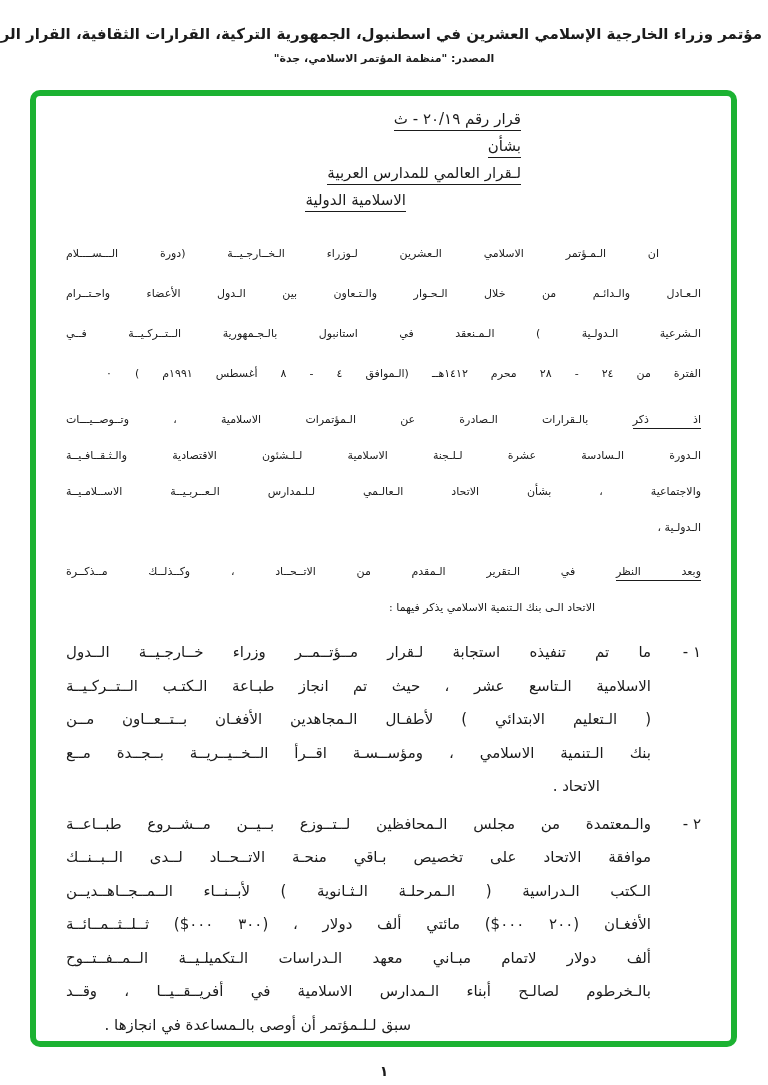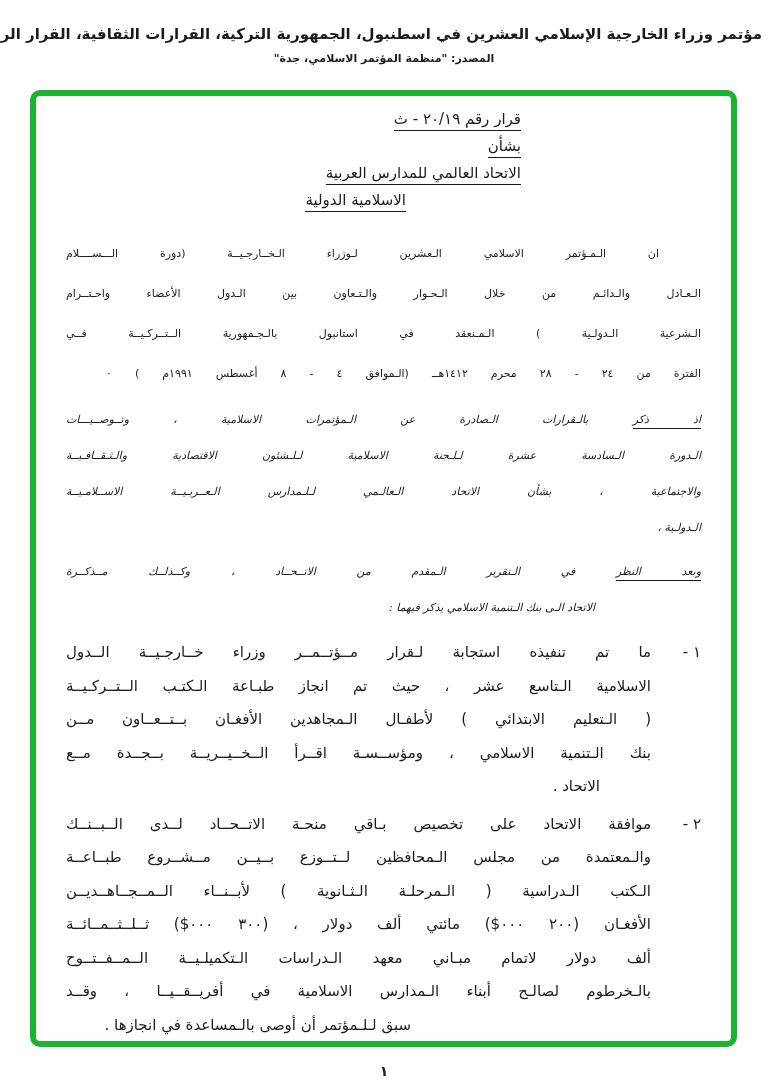--- a/index.html
+++ b/index.html
@@ -23,21 +23,21 @@
     box-sizing:border-box; border:6px solid var(--green); border-radius:10px;
     padding:10px 30px 0 30px; background:#fff; overflow:hidden;
   }
   .title-block{ margin:0 180px 20px 0; font-size:15px; }
   .title-block .t{ line-height:27px; white-space:nowrap; }
   .title-block .t span{ border-bottom:1.6px solid var(--ink); padding-bottom:2px; }
   .title-block .t.indent{ margin-right:115px; }
   .para{ font-size:11px; }
   .para > div{ text-align:justify; text-align-last:justify; }
   .lh40 > div{ line-height:40px; }
-  .lh36 > div{ line-height:36px;font-style:italic; }
+  .lh36 > div{ line-height:36px; }
   .mb8{ margin-bottom:8px; } .mb10{ margin-bottom:10px; } .mb4{ margin-bottom:4px; }
   .indent-first{ padding-right:42px; }
   .pad-l{ padding-left:40px; }
   .short{ text-align:right !important; text-align-last:right !important; }
   .u{ border-bottom:1.6px solid var(--ink); padding-bottom:2px; }
   .item{ display:flex; font-size:15px; }
   .item-num{ flex:none; width:42px; line-height:33.5px; text-align:right; white-space:nowrap; }
   .item-body{ flex:1; margin-right:8px; }
   .item-body > div{ line-height:33.5px; text-align:justify; text-align-last:justify; }
   .last-1{ margin-right:51px; }
@@ -53,21 +53,21 @@
 <div class="page">
 
   <div class="header">مؤتمر وزراء الخارجية الإسلامي العشرين في اسطنبول، الجمهورية التركية، القرارات الثقافية، القرار الرقم ٢٠/١٩-ث</div>
   <div class="source">المصدر:  "منظمة المؤتمر الاسلامي، جدة"</div>
 
   <div class="frame">
 
     <div class="title-block">
       <div class="t"><span>قرار رقم ٢٠/١٩ - ث</span></div>
       <div class="t"><span>بشأن</span></div>
-      <div class="t"><span>الاتحاد العالمي للمدارس العربية</span></div>
+      <div class="t"><span>لـقرار العالمي للمدارس العربية</span></div>
       <div class="t indent"><span>الاسلامية الدولية</span></div>
     </div>
 
     <div class="para lh40 mb8">
       <div class="indent-first">ان الـمـؤتمر الاسلامي الـعشرين لـوزراء الـخــارجـيــة (دورة الـــســــلام</div>
       <div>الـعـادل والـدائـم من خلال الـحـوار والـتـعاون بين الـدول الأعضاء واحـتــرام</div>
       <div>الـشرعية الـدولـية ) الـمـنعقد في استانبول بالـجـمهورية الــتــركـيــة فــي</div>
       <div class="pad-l">الفترة من ٢٤ - ٢٨ محرم ١٤١٢هــ (الـموافق ٤ - ٨ أغسطس ١٩٩١م ) ٠</div>
     </div>
 
@@ -90,22 +90,22 @@
         <div>الاسلامية الـتاسع عشر ، حيث تم انجاز طبـاعة الـكتـب الــتــركـيــة</div>
         <div>( الـتعليم الابتدائي ) لأطفـال الـمجاهدين الأفغـان بــتــعــاون مــن</div>
         <div>بنك الـتنمية الاسلامي ، ومؤســسـة اقــرأ الــخــيــريــة بــجــدة مــع</div>
         <div class="short last-1">الاتحاد .</div>
       </div>
     </div>
 
     <div class="item">
       <div class="item-num">٢ -</div>
       <div class="item-body">
+        <div>والـمعتمدة من مجلس الـمحافظين لــتــوزع بــيــن مــشــروع طبــاعــة</div>
         <div>موافقة الاتحاد على تخصيص بـاقي منحـة الاتــحــاد لــدى الــبــنــك</div>
-        <div>والـمعتمدة من مجلس الـمحافظين لــتــوزع بــيــن مــشــروع طبــاعــة</div>
         <div>الـكتب الـدراسية ( الـمرحلـة الـثـانوية ) لأبــنــاء الــمــجــاهــديــن</div>
         <div>الأفغـان ⁦($٢٠٠ ٠٠٠)⁩ مائتي ألف دولار ، ⁦($٣٠٠ ٠٠٠)⁩ ثــلــثــمــائــة</div>
         <div>ألف دولار لاتمام مبـاني معهد الـدراسات الـتكميلـيــة الــمــفــتــوح</div>
         <div>بالـخرطوم لصالـح أبناء الـمدارس الاسلامية في أفريــقــيــا ، وقــد</div>
         <div class="short last-2">سبق لـلـمؤتمر أن أوصى بالـمساعدة في انجازها .</div>
       </div>
     </div>
 
   </div>
 

